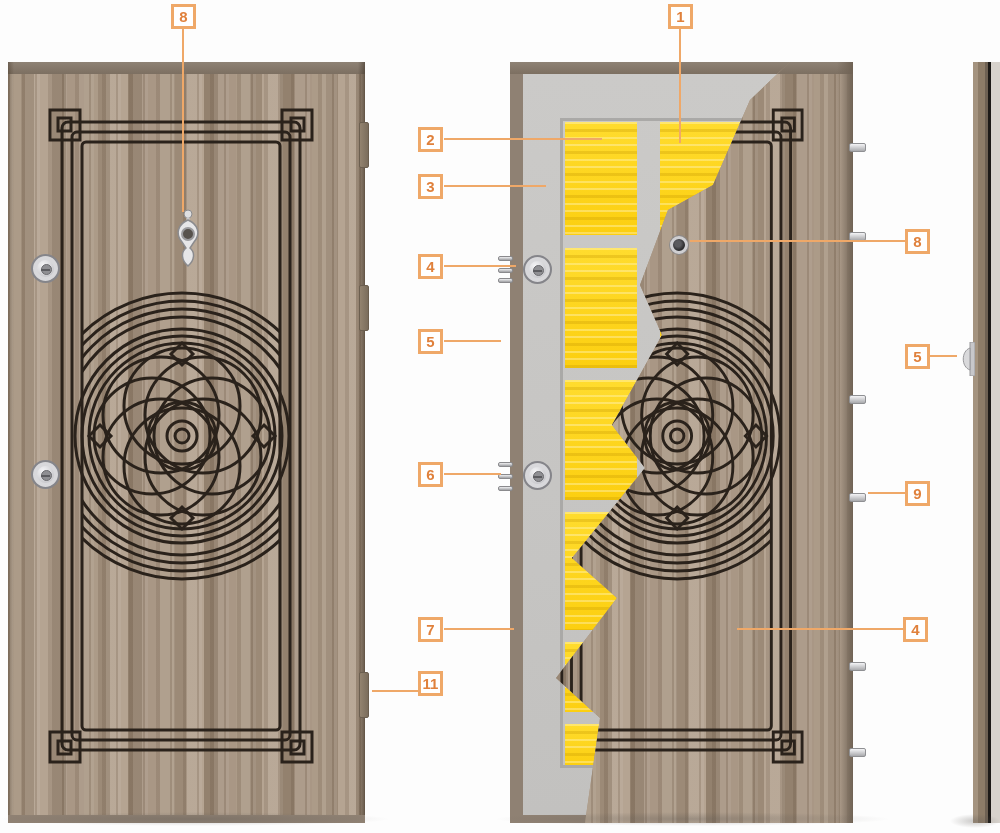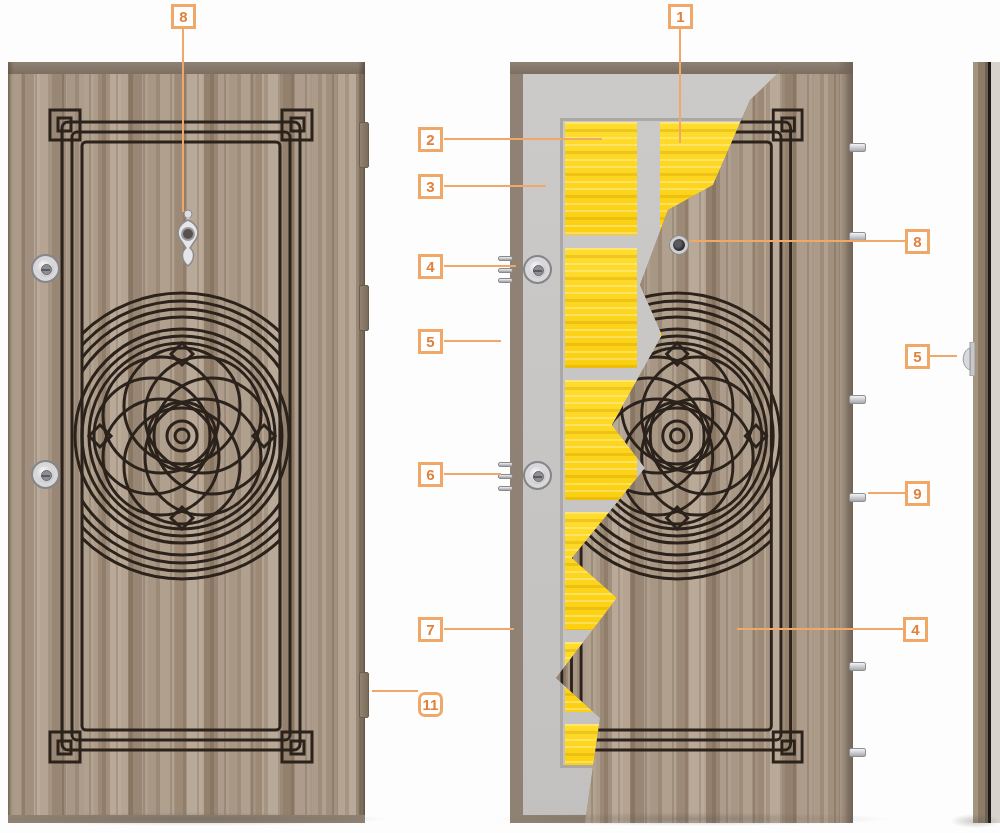--- a/index.html
+++ b/index.html
@@ -235,21 +235,21 @@
   <div class="cb" style="left:418px;top:462px;">
     <span>6</span>
   </div>
 
   <div class="hl" style="left:444px;top:628px;width:70px;"></div>
   <div class="cb" style="left:418px;top:617px;">
     <span>7</span>
   </div>
 
   <div class="hl" style="left:372px;top:690px;width:46px;"></div>
-  <div class="cb" style="left:418px;top:692px;border-radius:7px;">
+  <div class="cb" style="left:418px;top:671px;">
     <span>11</span>
   </div>
 
   <div class="hl" style="left:690px;top:240px;width:215px;"></div>
   <div class="cb" style="left:905px;top:229px;">
     <span>8</span>
   </div>
 
   <div class="hl" style="left:930px;top:355px;width:27px;"></div>
   <div class="cb" style="left:905px;top:344px;">

